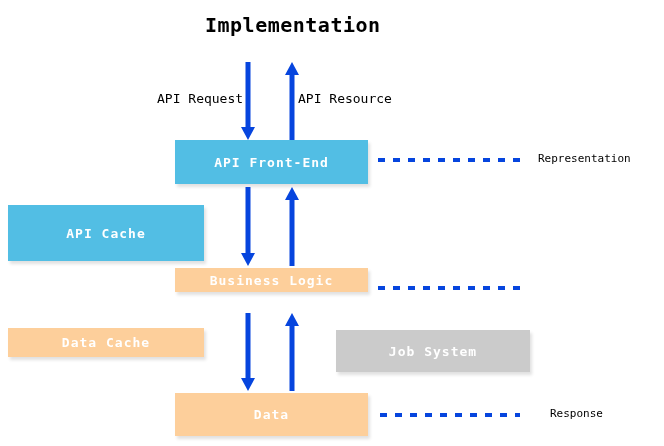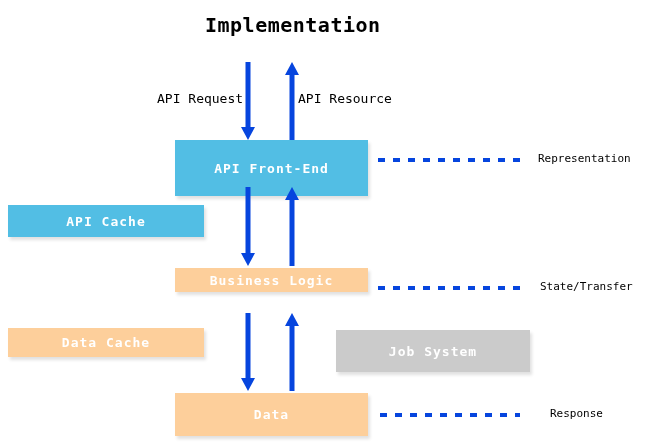--- a/index.html
+++ b/index.html
@@ -94,22 +94,22 @@
     <div class="shaft"></div>
     <div class="head"></div>
   </div>
   <div class="arrow up" style="left:285px; top:62px; height:78px;">
     <div class="shaft"></div>
     <div class="head"></div>
   </div>
   <div class="flow-label" style="left:157px; top:91px;">API Request</div>
   <div class="flow-label" style="left:298px; top:91px;">API Resource</div>
 
-  <div class="box blue" style="left:175px; top:140px; width:193px; height:56px;">API Front-End</div>
-  <div class="box blue" style="left:8px; top:205px; width:196px; height:32px;">API Cache</div>
+  <div class="box blue" style="left:175px; top:140px; width:193px; height:44px;">API Front-End</div>
+  <div class="box blue" style="left:8px; top:205px; width:196px; height:56px;">API Cache</div>
   <div class="box orange" style="left:175px; top:268px; width:193px; height:24px;">Business Logic</div>
   <div class="box orange" style="left:8px; top:328px; width:196px; height:29px;">Data Cache</div>
   <div class="box gray" style="left:336px; top:330px; width:194px; height:42px;">Job System</div>
   <div class="box orange" style="left:175px; top:393px; width:193px; height:43px;">Data</div>
 
   <div class="arrow down" style="left:241px; top:187px; height:79px;">
     <div class="shaft"></div>
     <div class="head"></div>
   </div>
   <div class="arrow up" style="left:285px; top:187px; height:79px;">
@@ -123,18 +123,17 @@
   </div>
   <div class="arrow up" style="left:285px; top:313px; height:78px;">
     <div class="shaft"></div>
     <div class="head"></div>
   </div>
 
   <div class="dash-line" style="left:378px; top:158px; width:145px;"></div>
   <div class="side-label" style="left:538px; top:152px;">Representation</div>
 
   <div class="dash-line" style="left:378px; top:286px; width:145px;"></div>
-  <div class="side-label" style="left:540px; top:280px;">State/Transfer</div>
 
   <div class="dash-line" style="left:380px; top:413px; width:140px;"></div>
   <div class="side-label" style="left:550px; top:407px;">Response</div>
 
 </div>
 
 </body></html>

